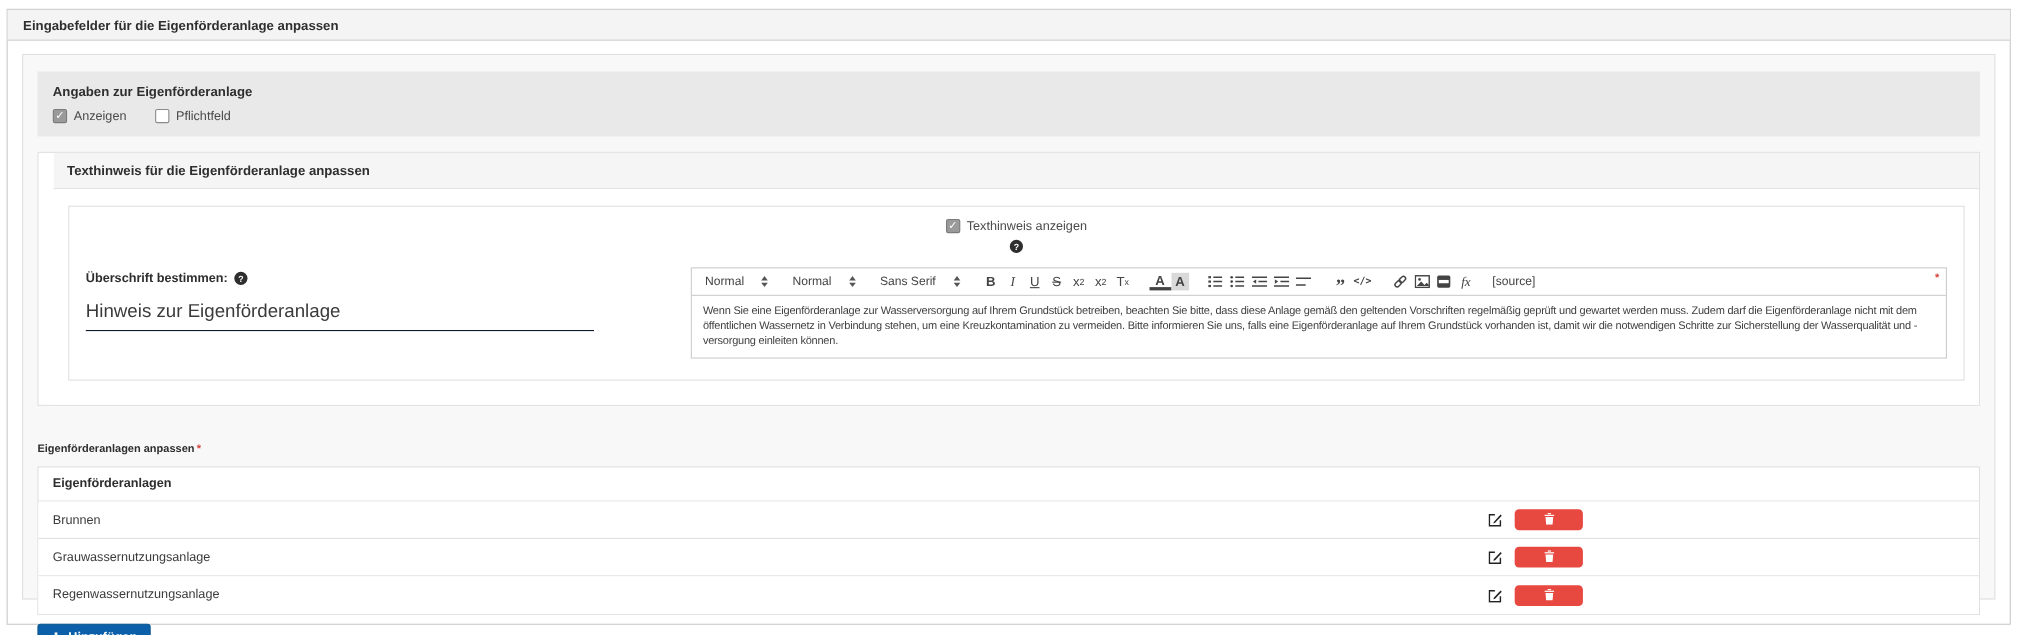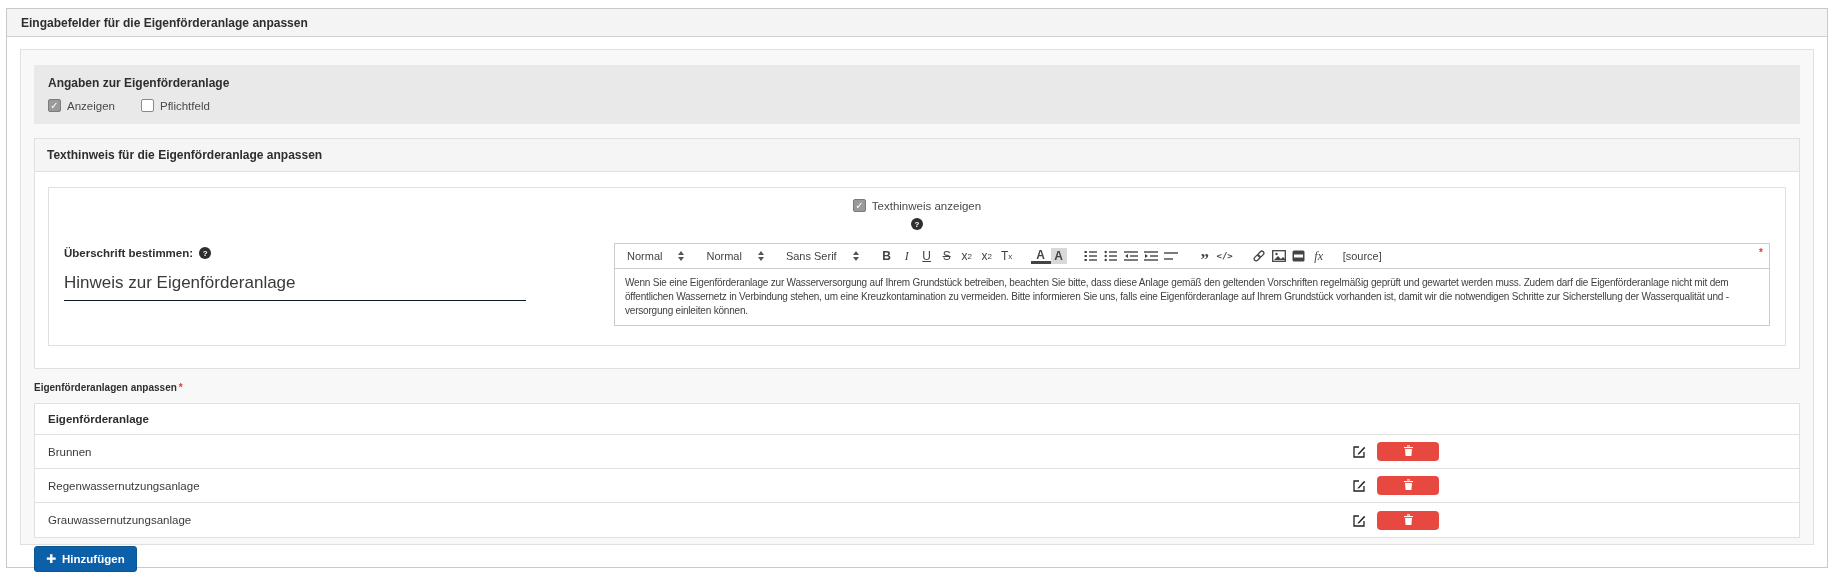--- a/index.html
+++ b/index.html
@@ -46,21 +46,21 @@
     display:inline-flex;align-items:center;justify-content:center;flex:0 0 auto;
   }
   .cb.on{background:#9a9a9a;border-color:#7b7b7b;}
   .cb.on::after{content:"✓";color:#fff;font-size:10px;line-height:1;font-weight:700;}
   .help{
     width:12px;height:12px;border-radius:50%;background:#2e2e2e;color:#fff;
     display:inline-flex;align-items:center;justify-content:center;
     font-size:8px;font-weight:700;flex:0 0 auto;
   }
   
-  .panel{border:1px solid var(--border-light);background:#fff;margin-bottom:13px;}
+  .panel{border:1px solid var(--border-light);background:#fff;margin-bottom:34px;padding-left:14px;}
   .panel-header{
     background:#f5f5f5;border-bottom:1px solid var(--border-light);
     padding:9px 12px;font-size:12px;font-weight:700;color:#2e2e2e;
   }
   .panel-body{padding:15px 13px 22px 13px;background:#fff;}
   .inner-box{border:1px solid var(--border-light);padding:11px 15px 19px 15px;}
   .inner-check-row{display:flex;align-items:center;gap:6px;margin-bottom:13px;flex-direction:column;}
   .editor-row{display:flex;align-items:flex-start;}
   .left-col{width:462px;margin-right:88px;flex:0 0 auto;}
   .left-label{display:flex;align-items:center;gap:6px;font-size:11.5px;font-weight:700;color:#2e2e2e;margin-top:4px;margin-bottom:14px;}
@@ -327,24 +327,42 @@
           </div>
         </div>
       </div>
 
       
       <div class="anlagen-label">
         <span>Eigenförderanlagen anpassen</span><span class="req">*</span>
       </div>
 
       <div class="atable">
-        <div class="thead">Eigenförderanlage</div>
+        <div class="thead">Eigenförderanlagen</div>
         <div>
             <div class="trow">
               <div class="cell-name">Brunnen</div>
+              <div class="cell-actions">
+                <button class="edit-btn">
+                  <svg width="13" height="13" viewBox="0 0 13 13">
+                    <path d="M11 7 V12 H1 V2 H6" fill="none" stroke="#222" stroke-width="1.3"></path>
+                    <path d="M5 8.5 L11.2 1.8 L12.2 2.9 L6.2 9.3 L4.6 9.8 Z" fill="#222"></path>
+                  </svg>
+                </button>
+                <button class="del-btn">
+                  <span><svg width="9" height="11" viewBox="0 0 9 11">
+                      <rect x="0" y="2" width="9" height="1.1" fill="#fff"></rect>
+                      <rect x="3" y="0.4" width="3" height="1.1" fill="#fff"></rect>
+                      <path d="M1 4 h7 l-0.6 7 h-5.8 Z" fill="#fff"></path>
+                    </svg></span>
+                </button>
+              </div>
+            </div>
+            <div class="trow">
+              <div class="cell-name">Grauwassernutzungsanlage</div>
               <div class="cell-actions">
                 <button class="edit-btn">
                   <svg width="13" height="13" viewBox="0 0 13 13">
                     <path d="M11 7 V12 H1 V2 H6" fill="none" stroke="#222" stroke-width="1.3"></path>
                     <path d="M5 8.5 L11.2 1.8 L12.2 2.9 L6.2 9.3 L4.6 9.8 Z" fill="#222"></path>
                   </svg>
                 </button>
                 <button class="del-btn">
                   <span><svg width="9" height="11" viewBox="0 0 9 11">
                       <rect x="0" y="2" width="9" height="1.1" fill="#fff"></rect>
@@ -365,38 +383,20 @@
                 </button>
                 <button class="del-btn">
                   <span><svg width="9" height="11" viewBox="0 0 9 11">
                       <rect x="0" y="2" width="9" height="1.1" fill="#fff"></rect>
                       <rect x="3" y="0.4" width="3" height="1.1" fill="#fff"></rect>
                       <path d="M1 4 h7 l-0.6 7 h-5.8 Z" fill="#fff"></path>
                     </svg></span>
                 </button>
               </div>
             </div>
-            <div class="trow">
-              <div class="cell-name">Grauwassernutzungsanlage</div>
-              <div class="cell-actions">
-                <button class="edit-btn">
-                  <svg width="13" height="13" viewBox="0 0 13 13">
-                    <path d="M11 7 V12 H1 V2 H6" fill="none" stroke="#222" stroke-width="1.3"></path>
-                    <path d="M5 8.5 L11.2 1.8 L12.2 2.9 L6.2 9.3 L4.6 9.8 Z" fill="#222"></path>
-                  </svg>
-                </button>
-                <button class="del-btn">
-                  <span><svg width="9" height="11" viewBox="0 0 9 11">
-                      <rect x="0" y="2" width="9" height="1.1" fill="#fff"></rect>
-                      <rect x="3" y="0.4" width="3" height="1.1" fill="#fff"></rect>
-                      <path d="M1 4 h7 l-0.6 7 h-5.8 Z" fill="#fff"></path>
-                    </svg></span>
-                </button>
-              </div>
-            </div>
           </div>
       </div>
 
       <button class="add-btn">
         <span class="plus">✚</span>
         <span>Hinzufügen</span>
       </button>
 
     </div>
   </div>

